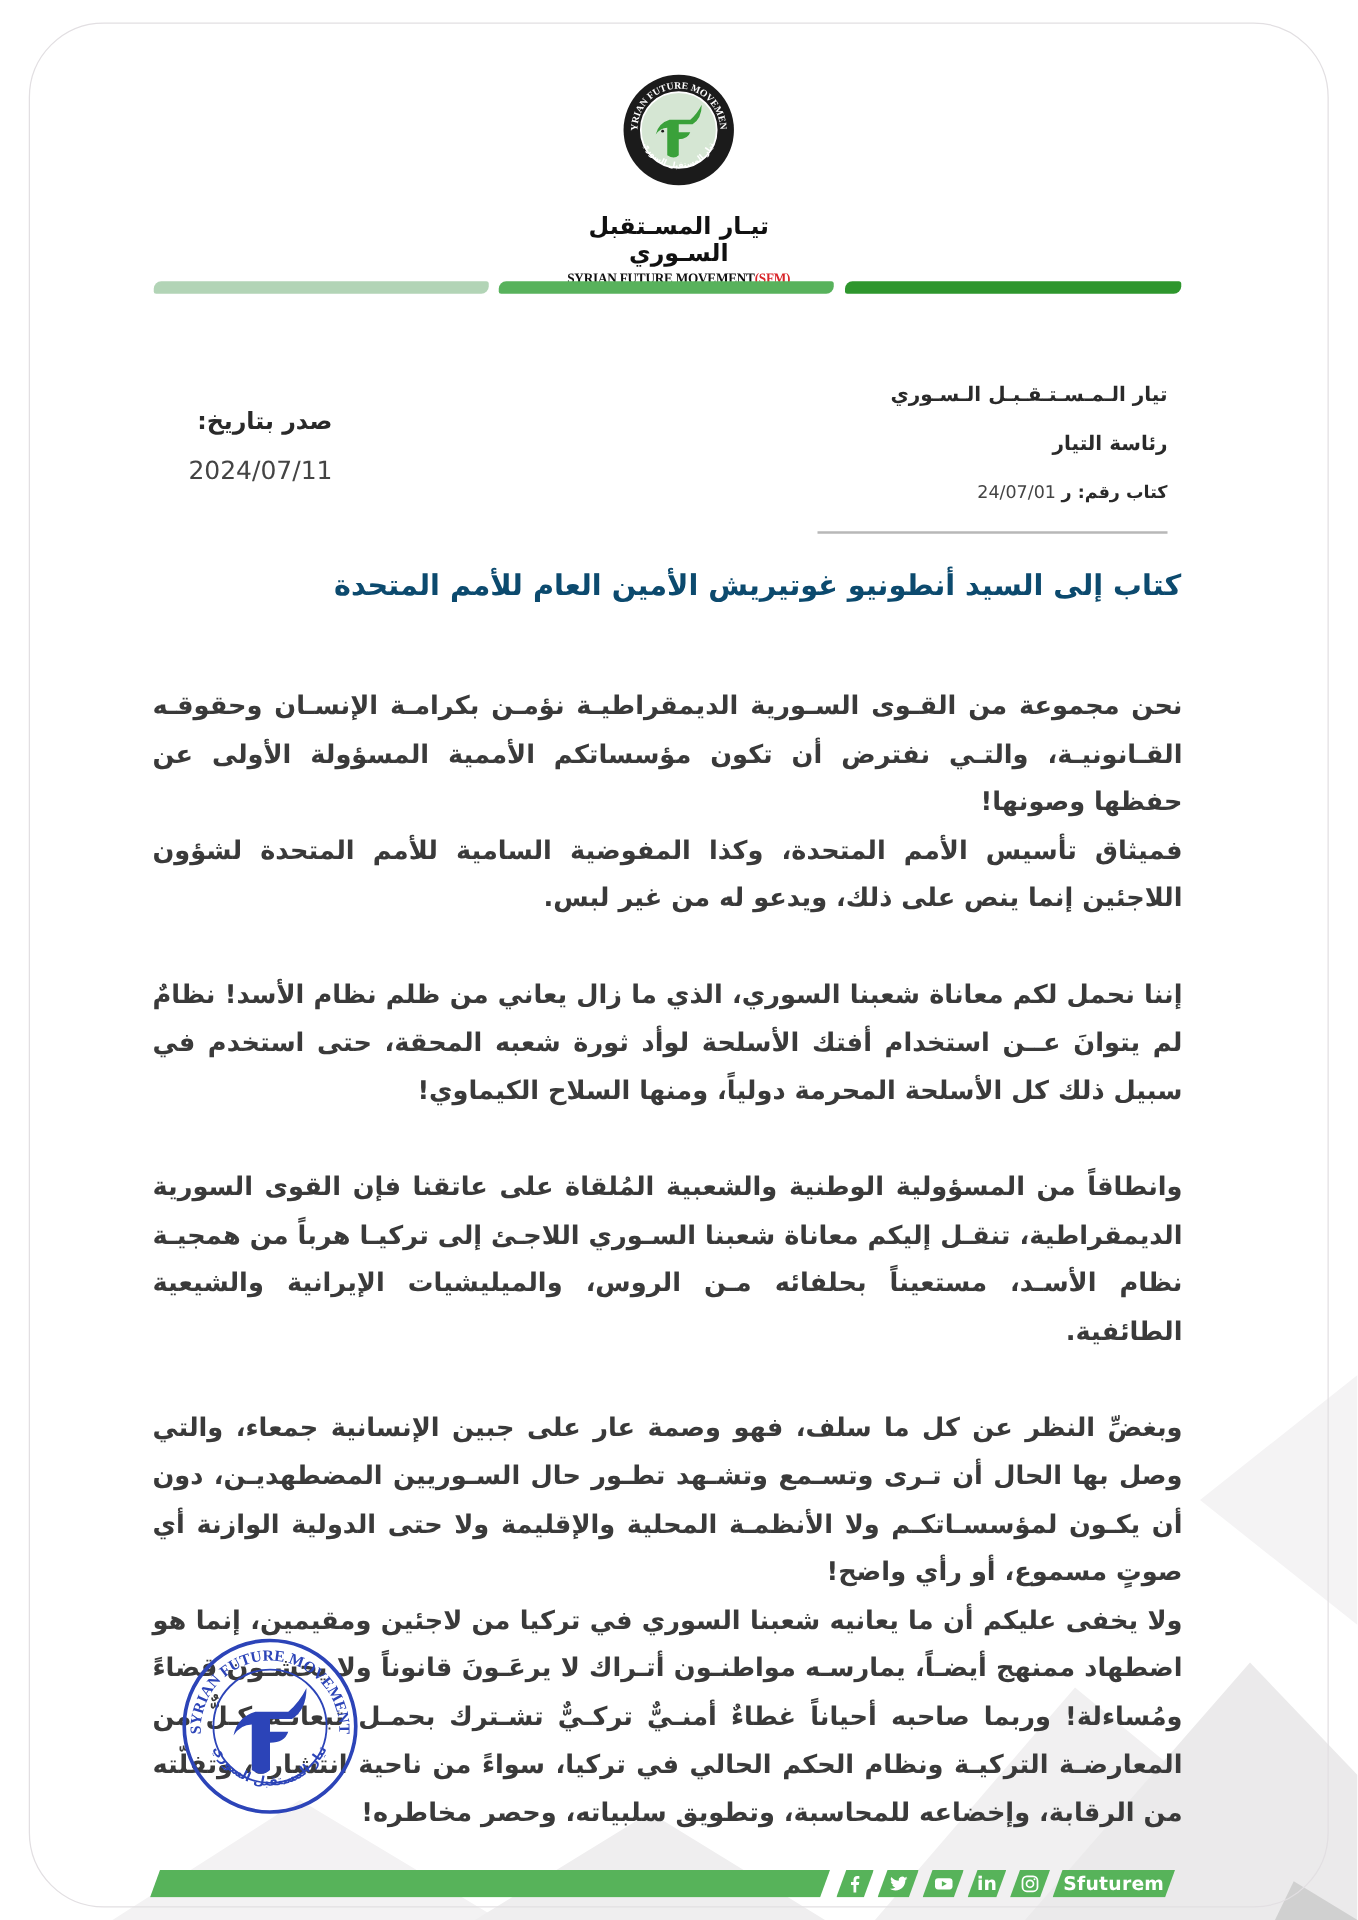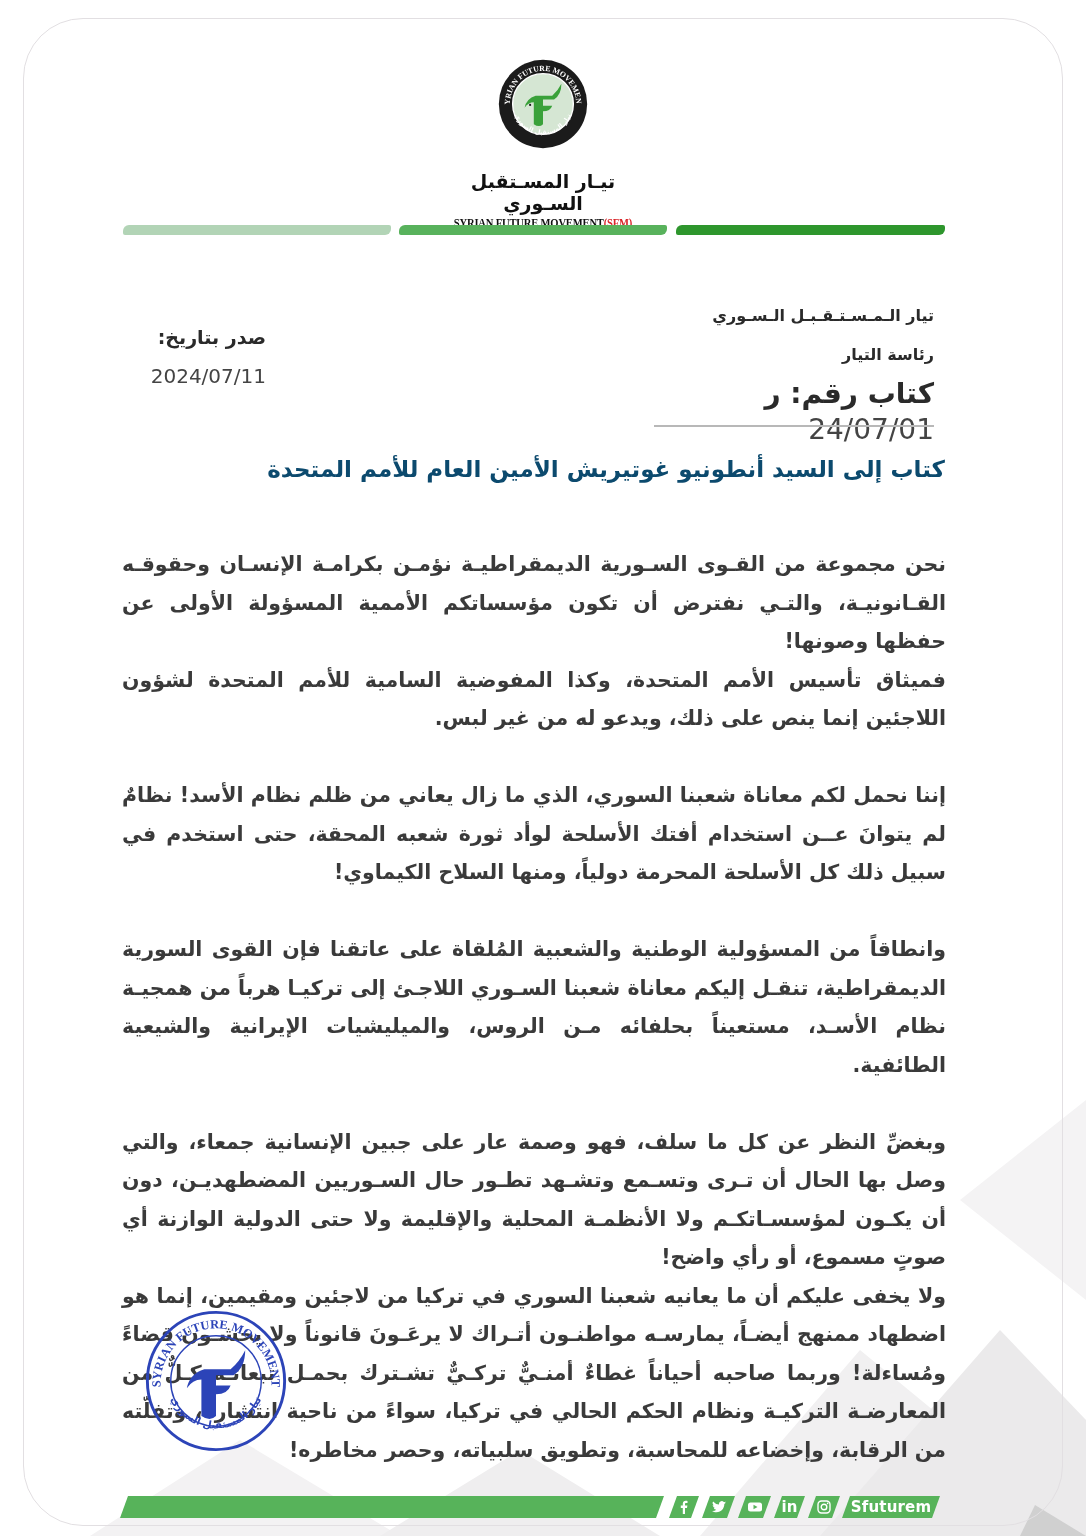--- a/index.html
+++ b/index.html
@@ -21,21 +21,21 @@
 
     .top-bars { position: absolute; left: 123px; top: 225px; width: 822px; height: 11px; z-index: 2; }
     .top-bar { position: absolute; top: 0; height: 10px; border-radius: 5px 0 5px 0; }
     .top-bar.b1 { left: 0; width: 268px; background: #b2d4b6; border-radius: 6px 2px 6px 2px; }
     .top-bar.b2 { left: 276px; width: 268px; background: #58b25c; border-radius: 6px 2px 6px 2px; }
     .top-bar.b3 { left: 553px; width: 269px; background: #2e962d; border-radius: 6px 2px 6px 2px; }
 
     .hdr-right { position: absolute; right: 152px; top: 300px; width: 290px; direction: rtl; text-align: right; z-index: 2; }
     .hdr-right .org { font-weight: bold; font-size: 16px; color: #2a2a2a; letter-spacing: 1px; height: 38px; line-height: 32px; }
     .hdr-right .pres { font-weight: bold; font-size: 16px; color: #2a2a2a; height: 38px; line-height: 34px; }
-    .hdr-right .ref-row { font-size: 28px; color: #2a2a2a; height: 38px; line-height: 36px; }
+    .hdr-right .ref-row { font-size: 14px; color: #2a2a2a; height: 38px; line-height: 36px; }
     .hdr-right .ref-label { font-weight: bold; }
     .hdr-right .ref-val { direction: ltr; unicode-bidi: embed; font-family: "DejaVu Sans", sans-serif; color: #444; }
     .hdr-rule { position: absolute; left: 654px; top: 425px; width: 280px; height: 2px; background: #b8b8b8; z-index: 2; }
 
     .hdr-left { position: absolute; left: 140px; top: 300px; width: 126px; text-align: right; z-index: 2; margin-top: 21px; }
     .hdr-left .issued { direction: rtl; font-weight: bold; font-size: 19px; color: #2a2a2a; height: 38px; line-height: 32px; }
     .hdr-left .date { font-size: 20px; color: #444; height: 38px; line-height: 34px; direction: ltr; }
 
     .title { position: absolute; left: 123px; top: 456px; width: 822px; direction: rtl;
       font-weight: bold; font-size: 23px; color: #0c4a6e; z-index: 2; }

